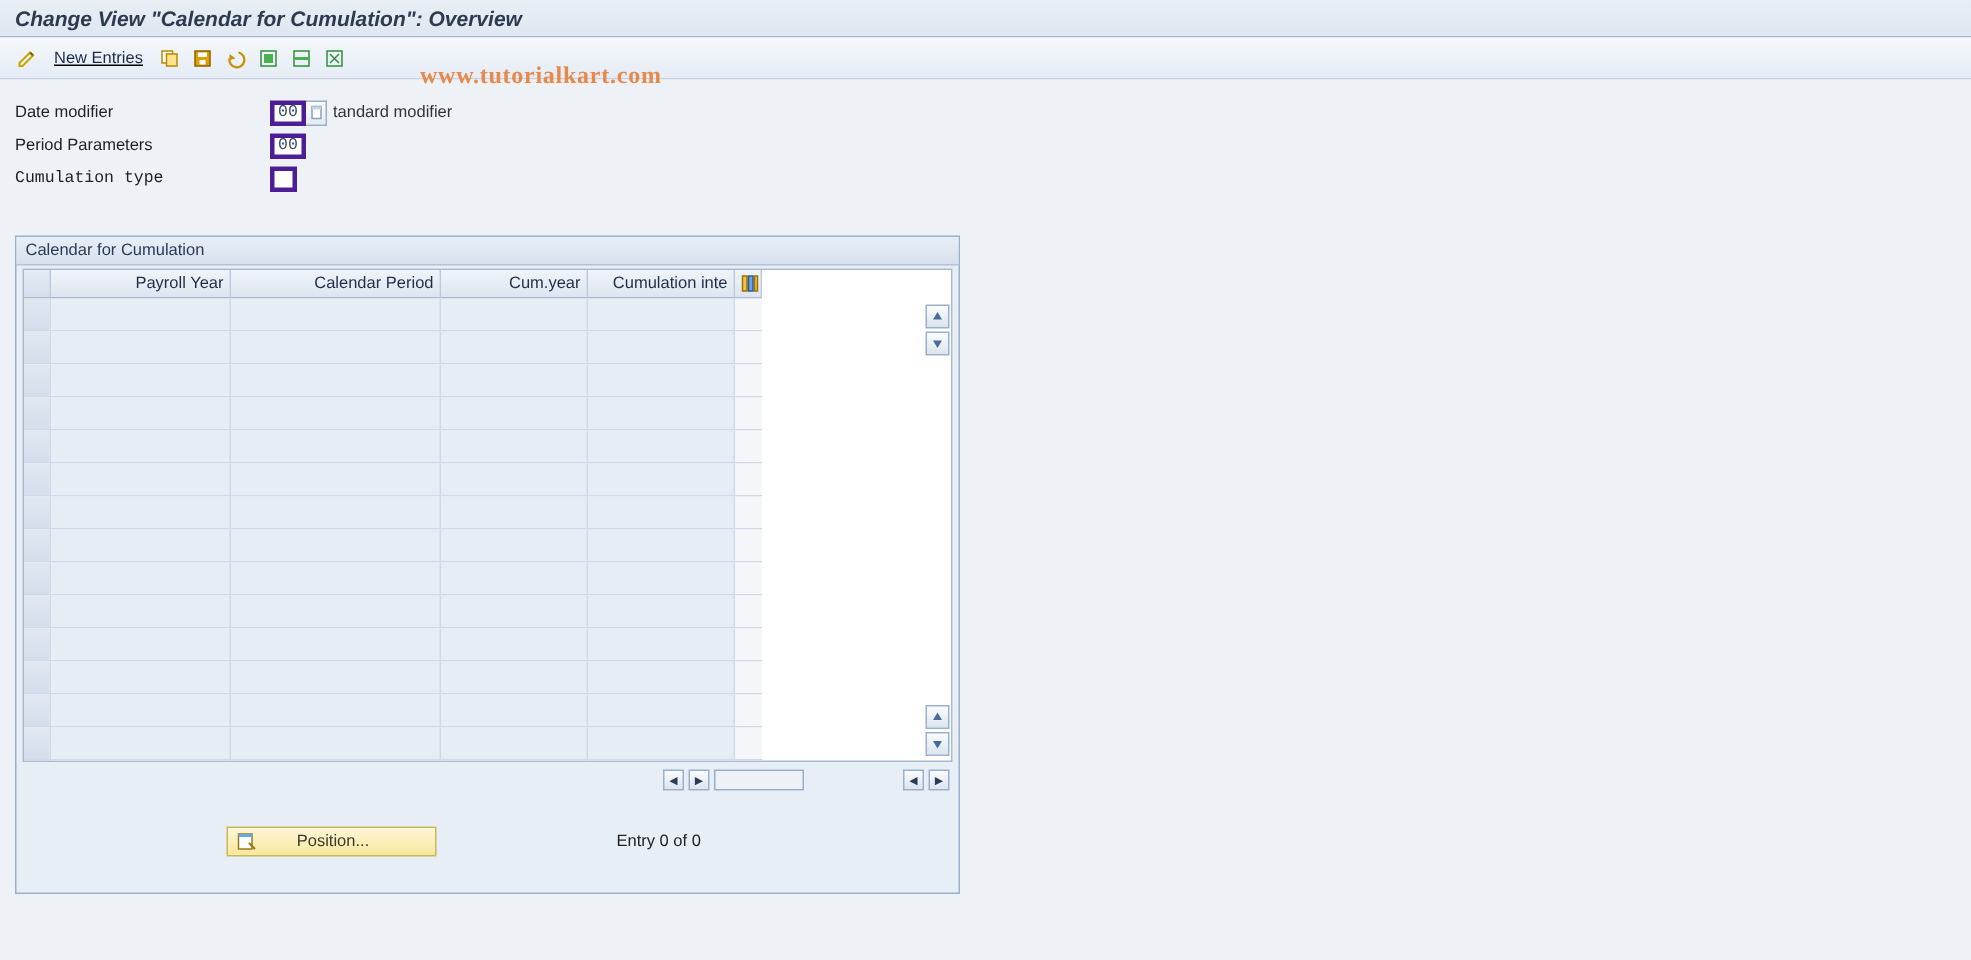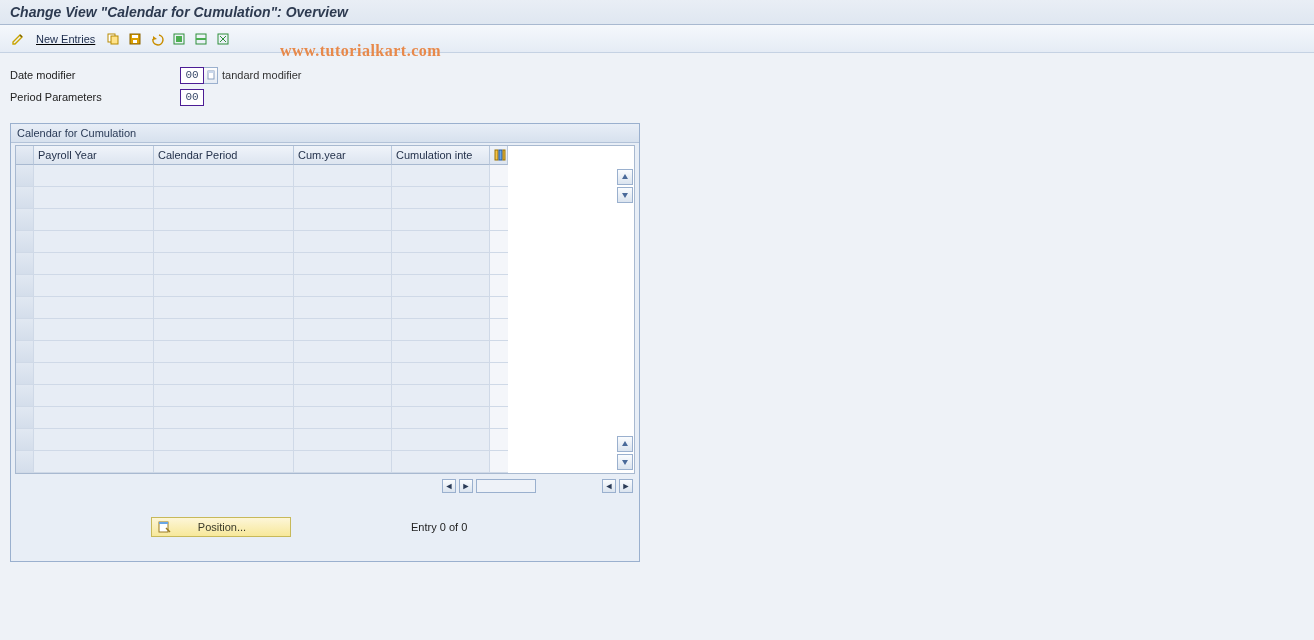--- a/index.html
+++ b/index.html
@@ -61,21 +61,21 @@
       display: flex;
       align-items: center;
       margin-bottom: 2px;
       height: 20px;
     }
     .field-label {
       width: 170px;
       color: #222;
     }
     .field-input {
-      border: 1px solid #4c1d95;
+      border: 3px solid #4c1d95;
       background: #fff;
       height: 17px;
       font-size: 11px;
       padding: 0 2px;
       font-family: 'Courier New', monospace;
       color: #3a4a6a;
     }
     .field-input.w24 { width: 24px; text-align: center; }
     .field-input.w18 { width: 18px; }
     .f4-help {
@@ -86,35 +86,36 @@
       display: inline-flex;
       align-items: center; justify-content: center;
       cursor: pointer;
     }
     .field-desc {
       margin-left: 4px;
       color: #333;
       text-align: center;
     }
     .panel {
-      margin-top: 16px;
+      margin-top: 28px;
       width: 630px;
       border: 1px solid #9ab0ce;
       background: #e8eef6;
     }
     .panel-title {
       background: linear-gradient(#e8eef7,#d7e1ee);
       border-bottom: 1px solid #b2c2d8;
       color: #2a3b57;
       padding: 3px 6px;
       font-size: 11px;
     }
     .grid-wrap {
       padding: 2px 4px 2px 4px;
       position: relative;
+      text-align: right;
     }
     .grid {
       display: grid;
       grid-template-columns: 18px 120px 140px 98px 98px 18px;
       border: 1px solid #a8b9d0;
       background: #fff;
     }
     .grid .hcell {
       background: linear-gradient(#f0f4fa,#dde5f0);
       border-right: 1px solid #b9c8dc;
@@ -270,20 +271,24 @@
         </svg>
     </span>
     <span class="field-desc">tandard modifier</span>
   </div>
 
   <div class="field-row">
     <span class="field-label">Period Parameters</span>
     <input class="field-input w24" value="00" style="">
   </div>
 
+  <div class="field-row">
+    <span class="field-label" style="font-family:'Courier New',monospace">Cumulation type</span>
+    <input class="field-input w18" value="" style="">
+  </div>
 
   <div class="panel">
     <div class="panel-title">Calendar for Cumulation</div>
 
     <div class="grid-wrap">
       <div class="grid" id="grid">
         <div class="hcell sel"></div>
         <div class="hcell">Payroll Year</div>
         <div class="hcell">Calendar Period</div>
         <div class="hcell">Cum.year</div>

